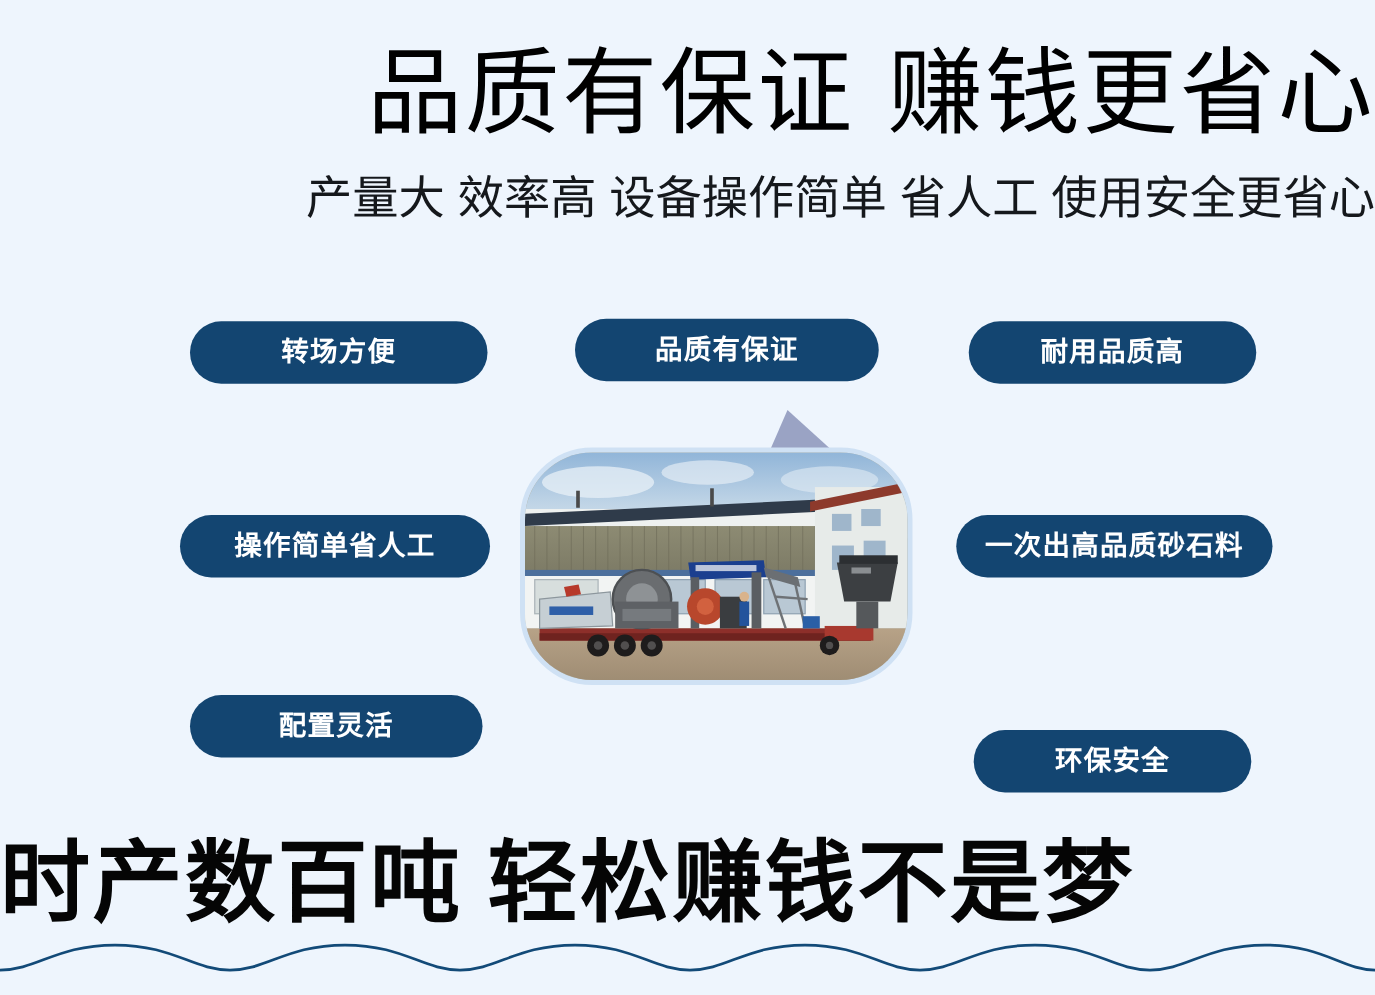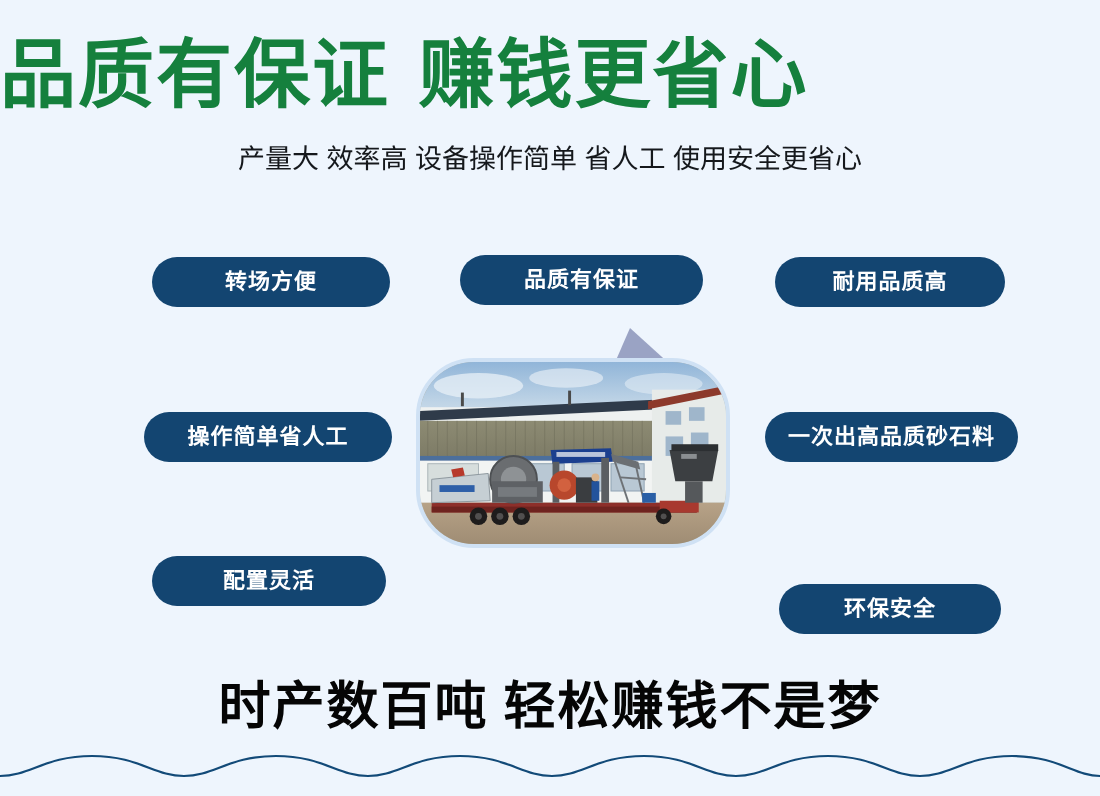--- a/index.html
+++ b/index.html
@@ -20,37 +20,37 @@
     background: #eef5fd;
     overflow: hidden;
   }
 
   
   .main-title {
     position: absolute;
     top: 34px;
     left: 0;
     width: 1100px;
-    text-align: left;
+    text-align: right;
     font-size: 76px;
     line-height: 82px;
-    font-weight: 700;
+    font-weight: 400;
     letter-spacing: 2px;
-    color: #15803d;
+    color: #000000;
     font-family: "DejaVu Sans", "Liberation Sans", sans-serif;
     white-space: nowrap;
   }
 
   .sub-title {
     position: absolute;
     top: 138px;
     left: 0;
     width: 1100px;
-    text-align: center;
-    font-size: 27px;
+    text-align: right;
+    font-size: 37px;
     line-height: 42px;
     font-weight: 500;
     letter-spacing: 0px;
     color: #15181c;
     font-family: "Liberation Sans", "DejaVu Sans", sans-serif;
     white-space: nowrap;
   }
 
   
   .pill {
@@ -109,22 +109,21 @@
     z-index: 4;
   }
   .photo-frame svg { display: block; width: 100%; height: 100%; }
 
   
   .bottom-title {
     position: absolute;
     top: 668px;
     left: 0;
     width: 1100px;
-    text-align: center;
-    font-size: 52px;
+    font-size: 72px;
     line-height: 78px;
     font-weight: 700;
     letter-spacing: 2px;
     color: #050505;
     font-family: "Liberation Serif", "DejaVu Serif", serif;
     white-space: nowrap;
   }
 
   
   .wave {

